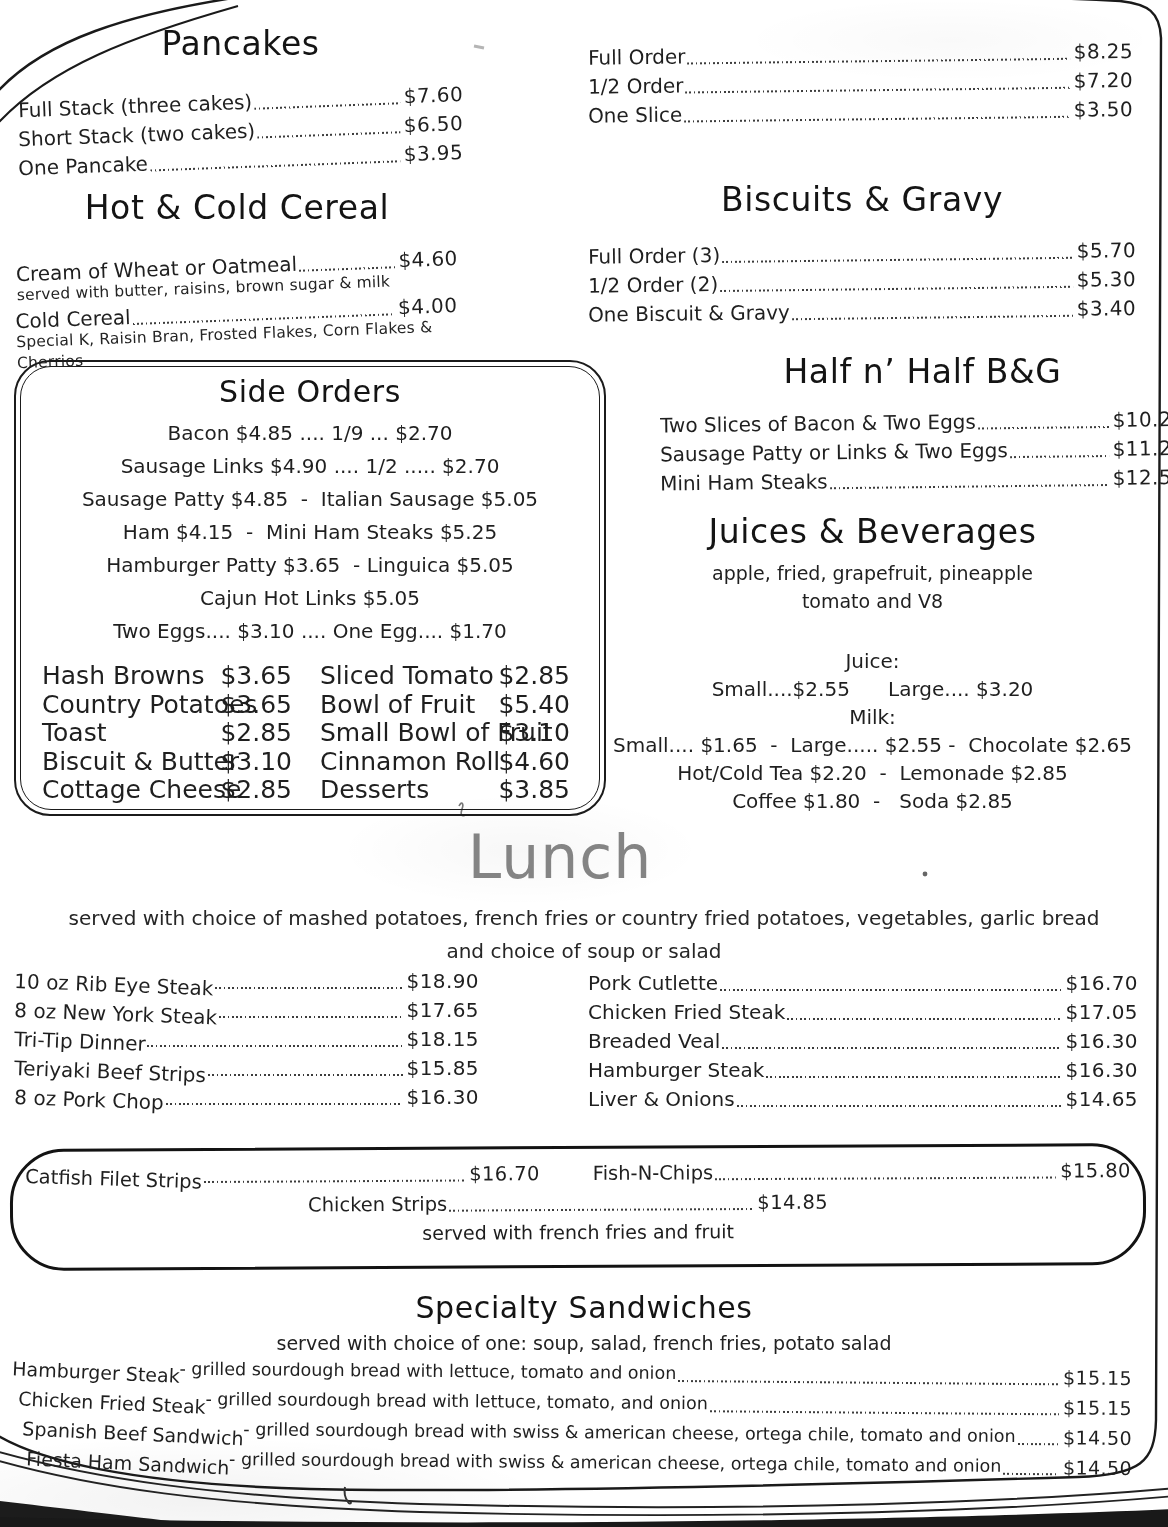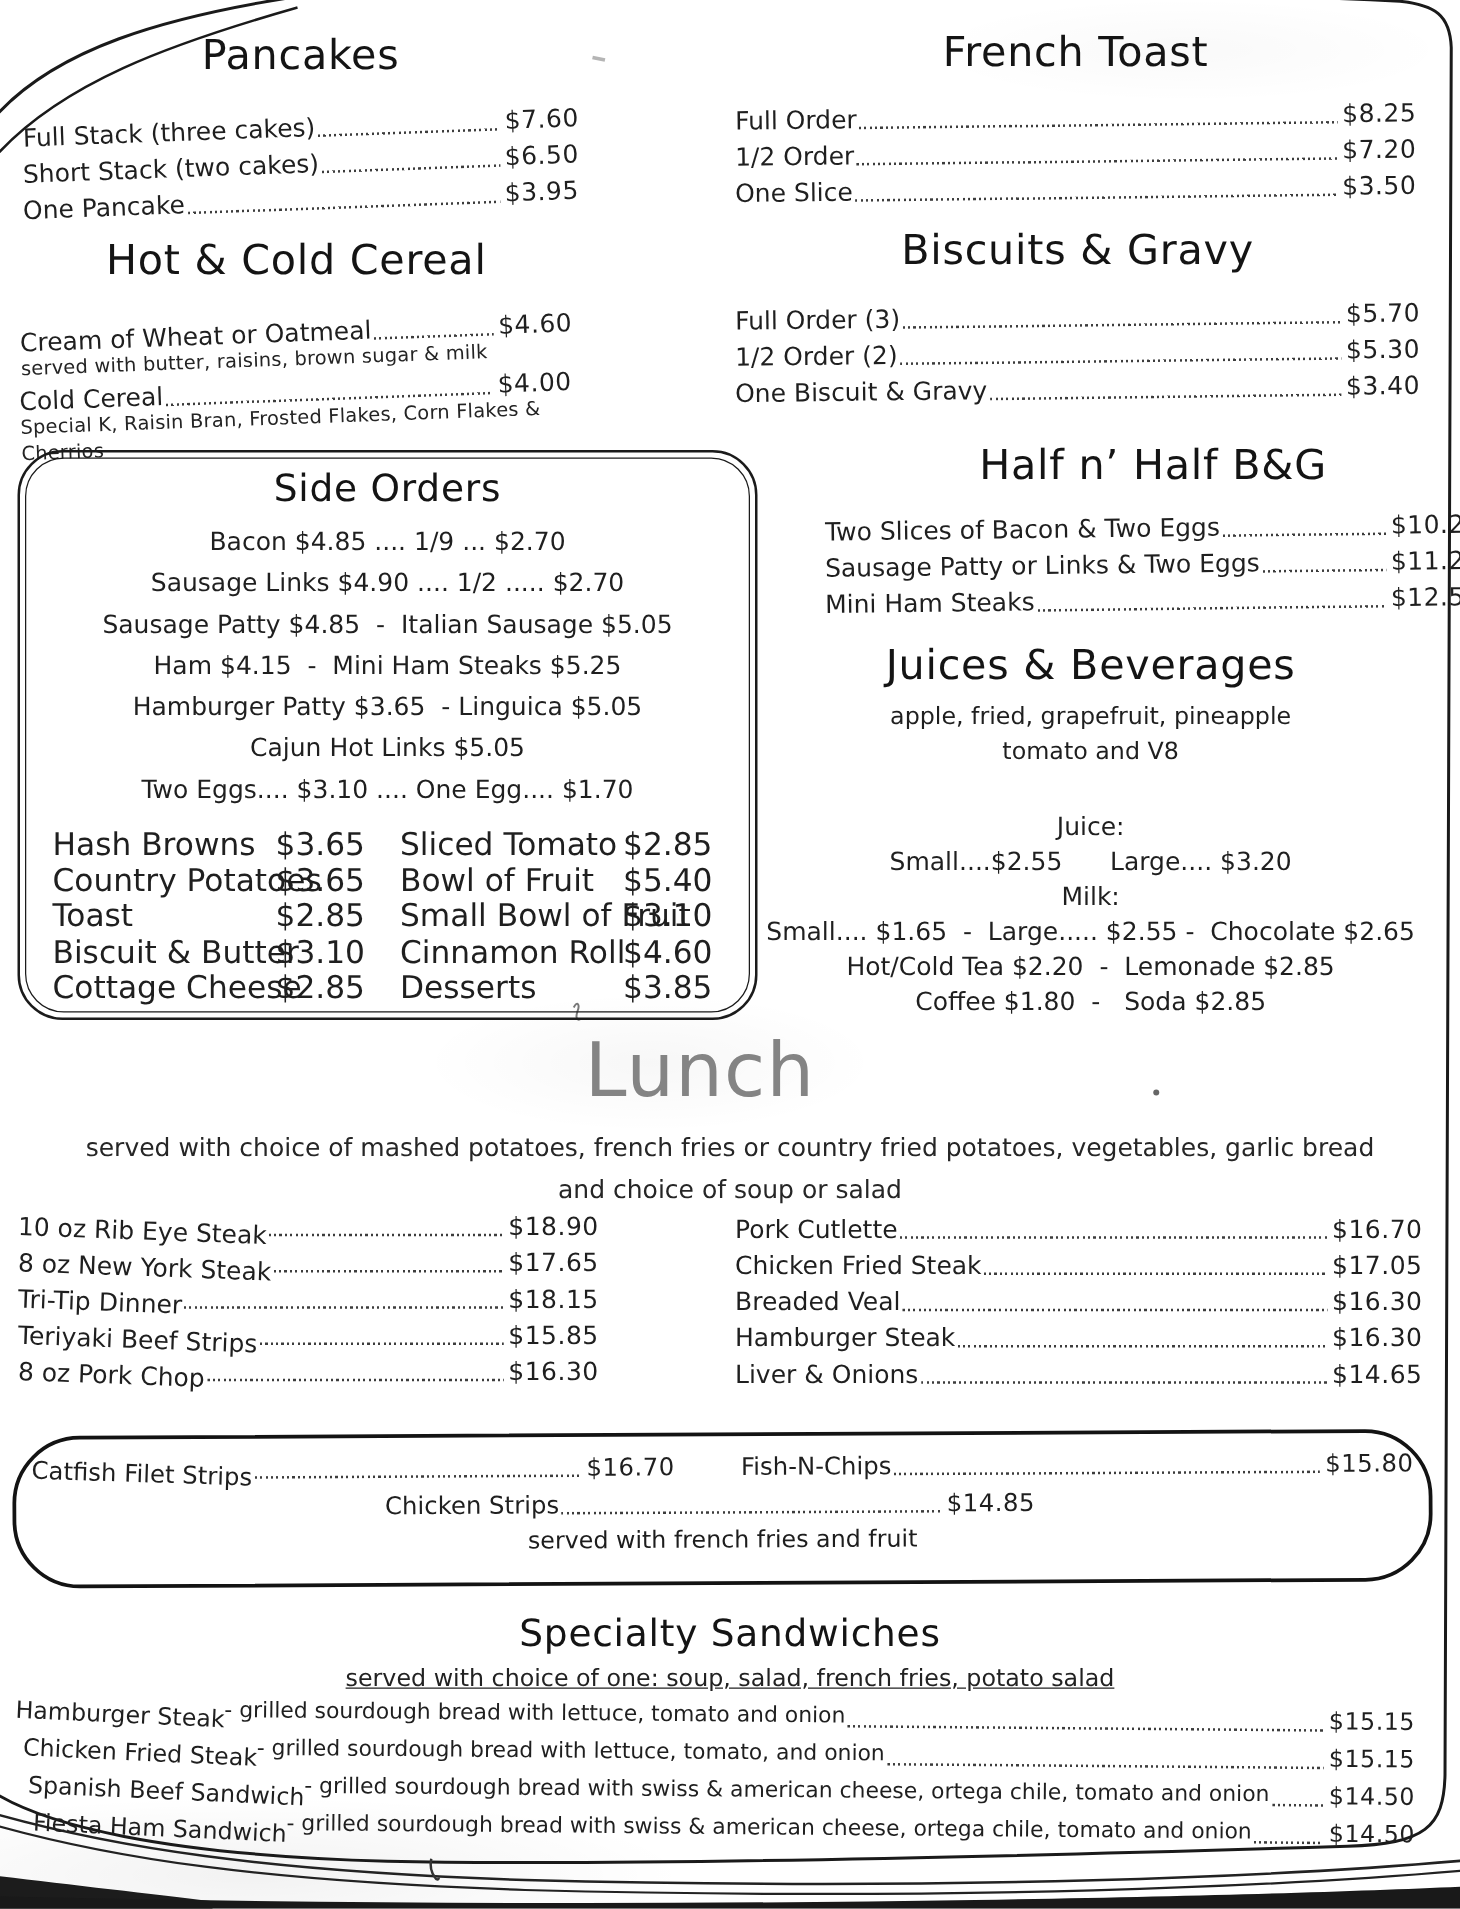--- a/index.html
+++ b/index.html
@@ -48,21 +48,21 @@
   
   #lunch-head{left:0;top:822px;width:1120px;text-align:center;font-size:60px;color:var(--lunch);letter-spacing:1px;}
   #lunch-desc{left:0;top:902px;width:1168px;text-align:center;font-size:19px;line-height:30px;color:#262626;}
   
   #fried-box{left:10px;top:1146px;width:1130px;height:116px;border:3px solid #131313;border-radius:54px;transform:rotate(-0.3deg);}
   #fried-box .mi{height:30px;font-size:19.5px;}
   #fried-note{position:absolute;left:0;top:72px;width:100%;text-align:center;font-size:19px;color:#1d1d1d;}
   
   #sand-head{left:0;top:1290px;width:1168px;}
   #sand-head .h2{font-size:30px;}
-  #sand-sub{left:0;top:1332px;width:1168px;text-align:center;font-size:19px;color:#222;text-decoration:underline;}
+  #sand-sub{left:0;top:1332px;width:1168px;text-align:center;font-size:19px;color:#222;}
   #sand-list{left:10px;top:1362px;width:1122px;}
   #sand-list .mi{height:30px;font-size:19px;}
   #sand-list .sd{font-size:17.5px;white-space:nowrap;padding-bottom:1px;}
   #sand-list .roww:nth-child(1){padding-left:2px;}
   #sand-list .roww:nth-child(2){padding-left:8px;}
   #sand-list .roww:nth-child(3){padding-left:12px;}
   #sand-list .roww:nth-child(4){padding-left:16px;}
   svg.frame{position:absolute;inset:0;pointer-events:none;}
 </style>
 </head>
@@ -126,21 +126,20 @@
             <span class="mn ">Cold Cereal</span>
             <span class="ld"></span>
             <span class="mp">$4.00</span>
           </div>
           <div class="note">Special K, Raisin Bran, Frosted Flakes, Corn Flakes &amp; Cherrios</div>
         </div>
       </div>
   </div>
 
   <div class="abs" id="sec-french" style="left:588px;top:22px;width:545px;">
-    <div class="h2">French Toast</div>
     <div style="margin-top:14px;">
         <div class="roww rot06">
           <div class="mi">
             <span class="mn ">Full Order</span>
             <span class="ld"></span>
             <span class="mp">$8.25</span>
           </div>
         </div>
         <div class="roww rot06">
           <div class="mi">

